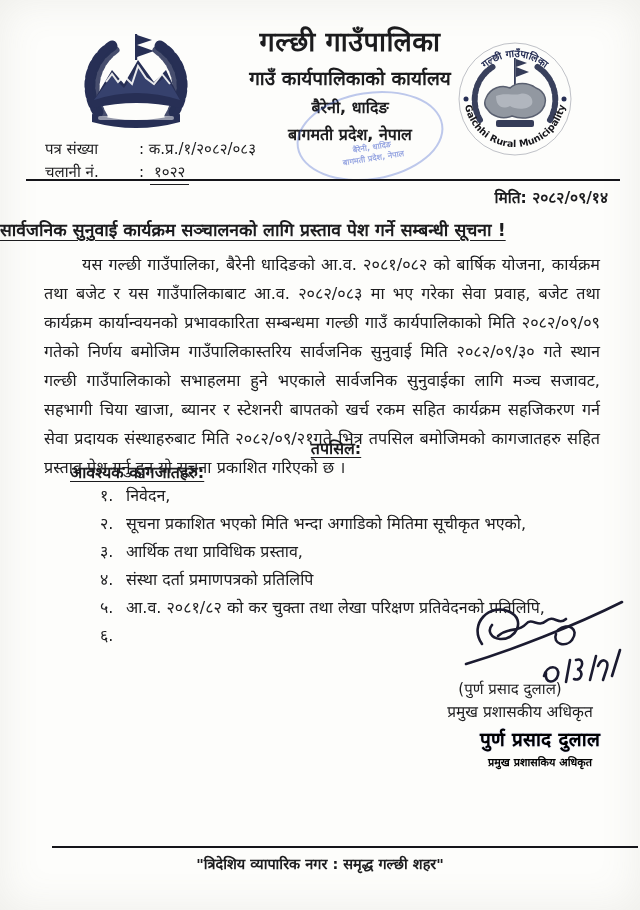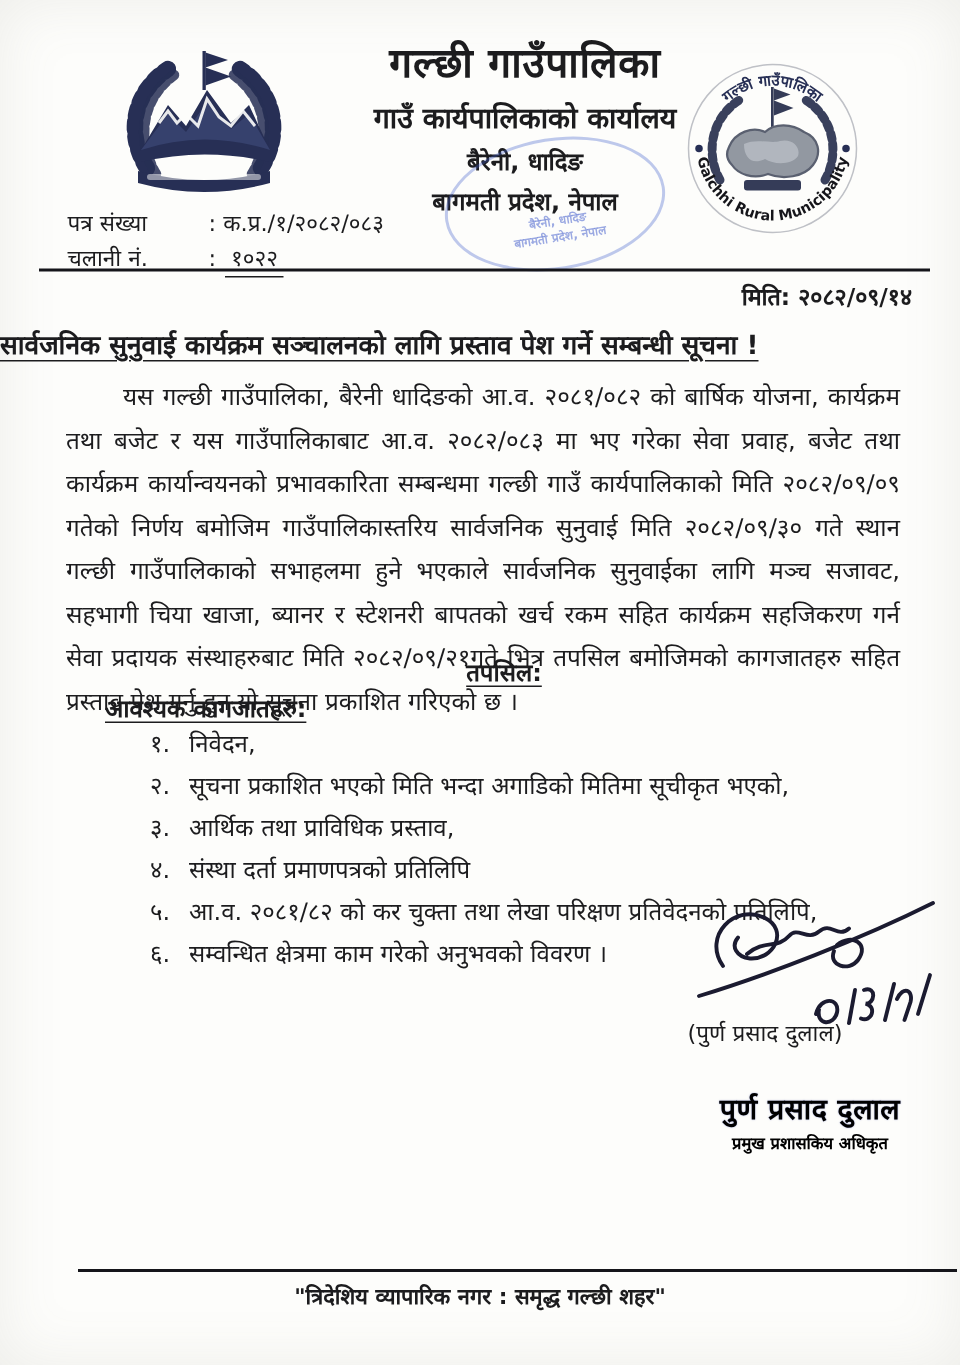--- a/index.html
+++ b/index.html
@@ -210,21 +210,20 @@
     <div class="doc-item">
       <span class="num">४.</span>
       <span>संस्था दर्ता प्रमाणपत्रको प्रतिलिपि</span>
     </div>
     <div class="doc-item">
       <span class="num">५.</span>
       <span>आ.व. २०८१/८२ को कर चुक्ता तथा लेखा परिक्षण प्रतिवेदनको प्रतिलिपि,</span>
     </div>
     <div class="doc-item">
       <span class="num">६.</span>
-      <span>सम्वन्धित क्षेत्रमा काम गरेको अनुभवको विवरण ।</span>
     </div>
   </div>
 
   <div class="sig-scribble">
     <svg viewBox="0 0 172 92" width="172" height="92">
       <g fill="none" stroke="#1b1b30" stroke-width="2.6" stroke-linecap="round">
         <path d="M20,48 C6,28 28,6 48,16 C64,24 54,44 38,43 C29,42 25,35 30,29"></path>
         <path d="M36,40 C48,30 56,37 64,28 C70,21 76,32 84,25 C92,18 96,30 104,23"></path>
         <path d="M96,34 C106,26 118,33 110,44 C104,52 90,48 94,38"></path>
         <path d="M4,68 C50,54 112,30 160,6"></path>
@@ -232,20 +231,21 @@
         <path d="M104,86 l4,-22"></path>
         <path d="M114,64 c9,-3 7,10 1,9 c8,2 4,13 -3,10"></path>
         <path d="M128,84 l6,-24"></path>
         <path d="M136,70 c4,-9 11,-6 9,2 l-4,12"></path>
         <path d="M150,80 l8,-26"></path>
       </g>
     </svg>
   </div>
 
   <div class="sig-name">(पुर्ण प्रसाद दुलाल)</div>
+  <div class="sig-designation">प्रमुख प्रशासकीय अधिकृत</div>
 
   <div class="sig-stamp">
     <div class="stamp-name">पुर्ण प्रसाद दुलाल</div>
     <div class="stamp-desig">प्रमुख प्रशासकिय अधिकृत</div>
   </div>
 
   <div class="rule-bottom"></div>
   <div class="motto">"त्रिदेशिय व्यापारिक नगर : समृद्ध गल्छी शहर"</div>
 
 

